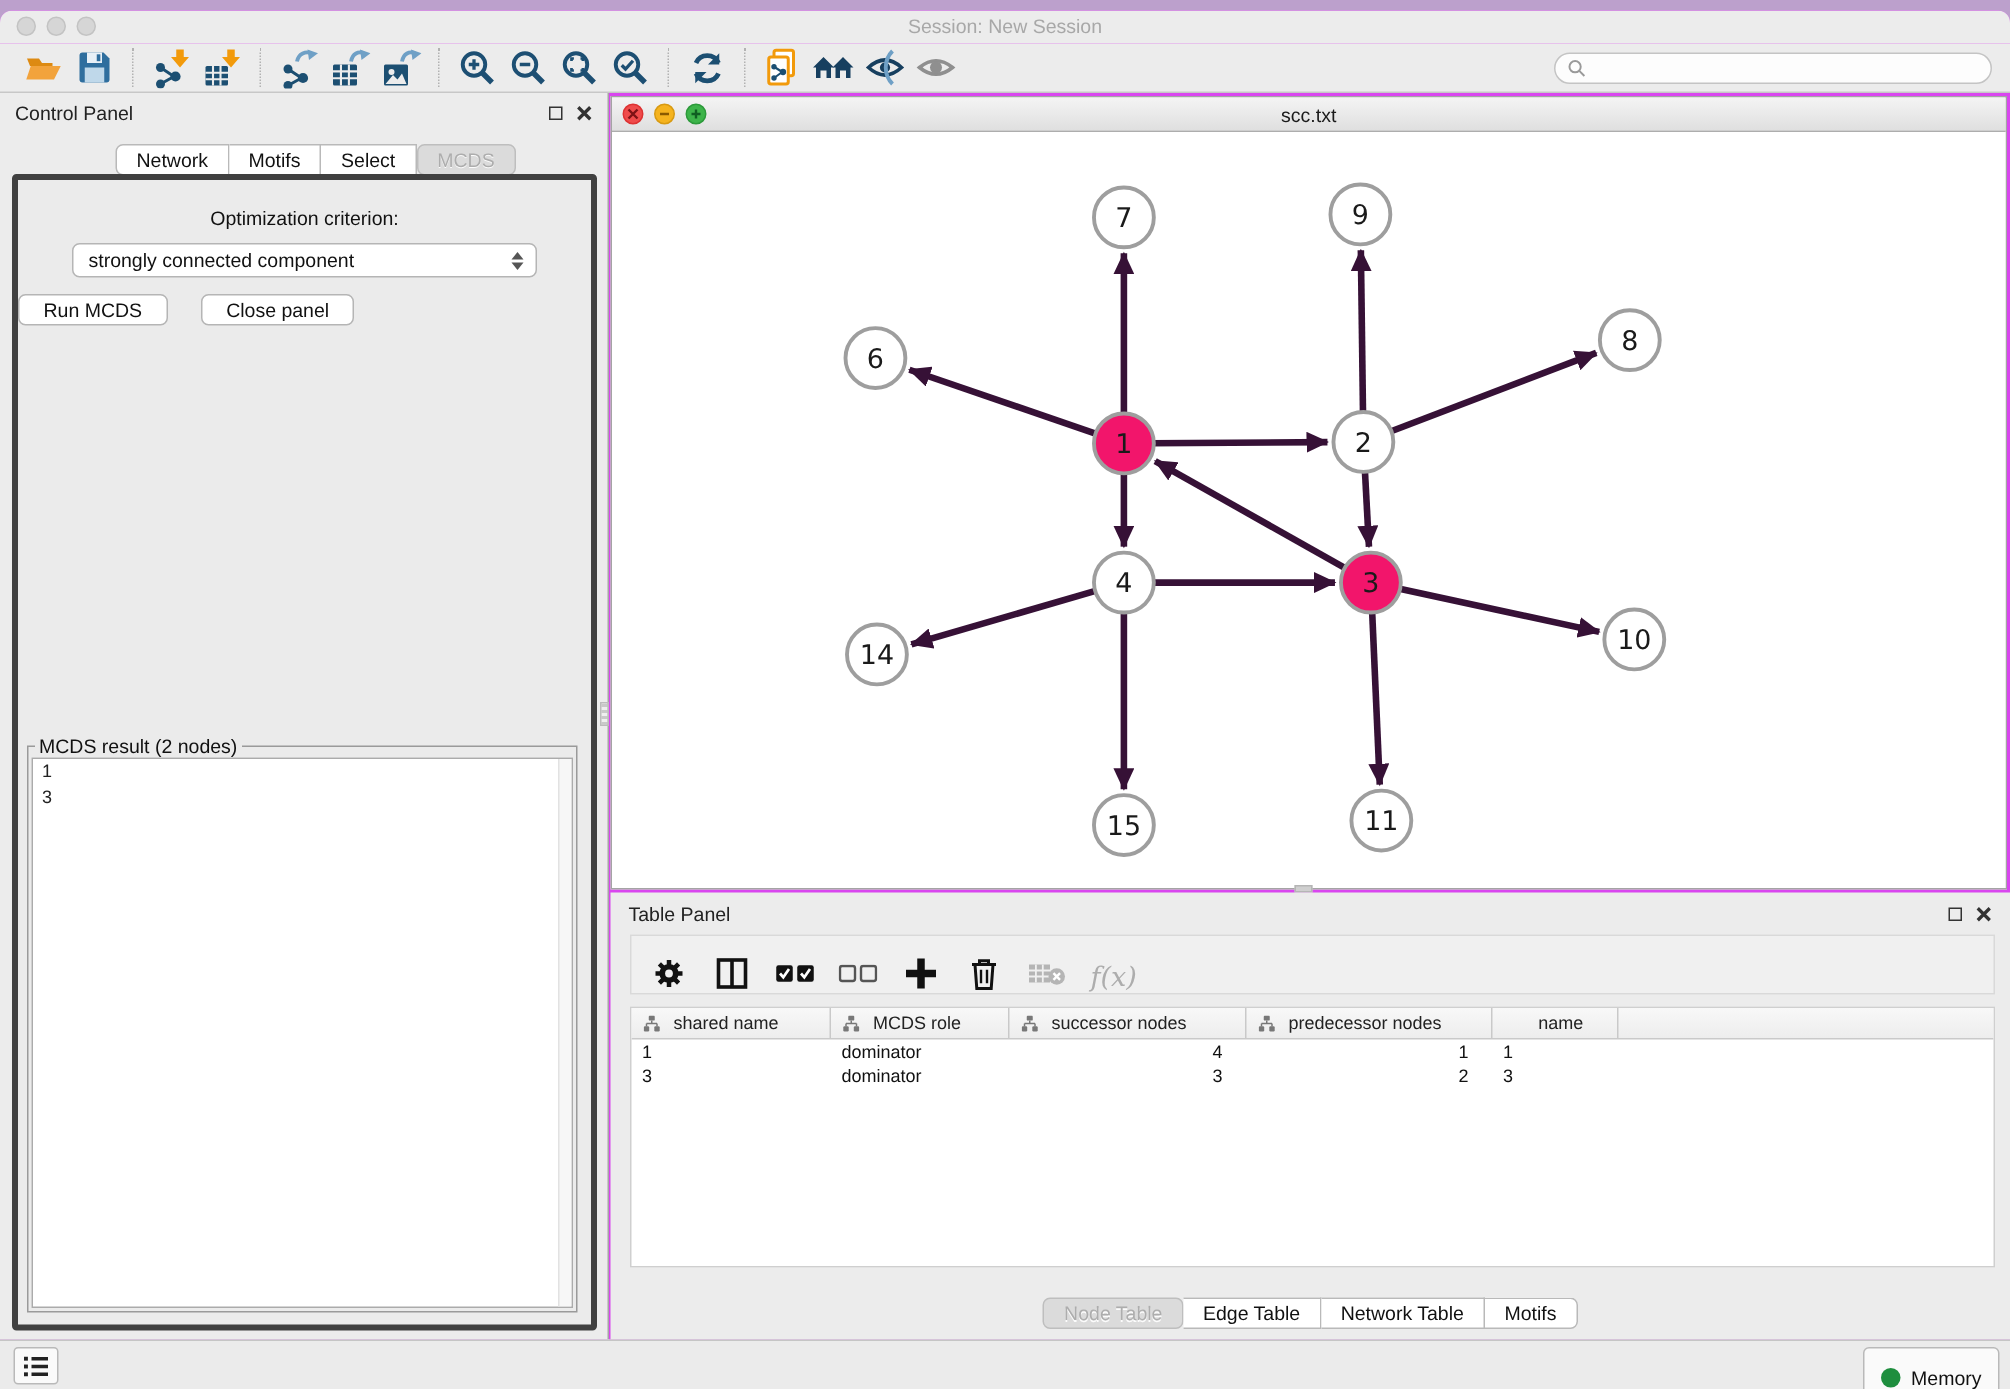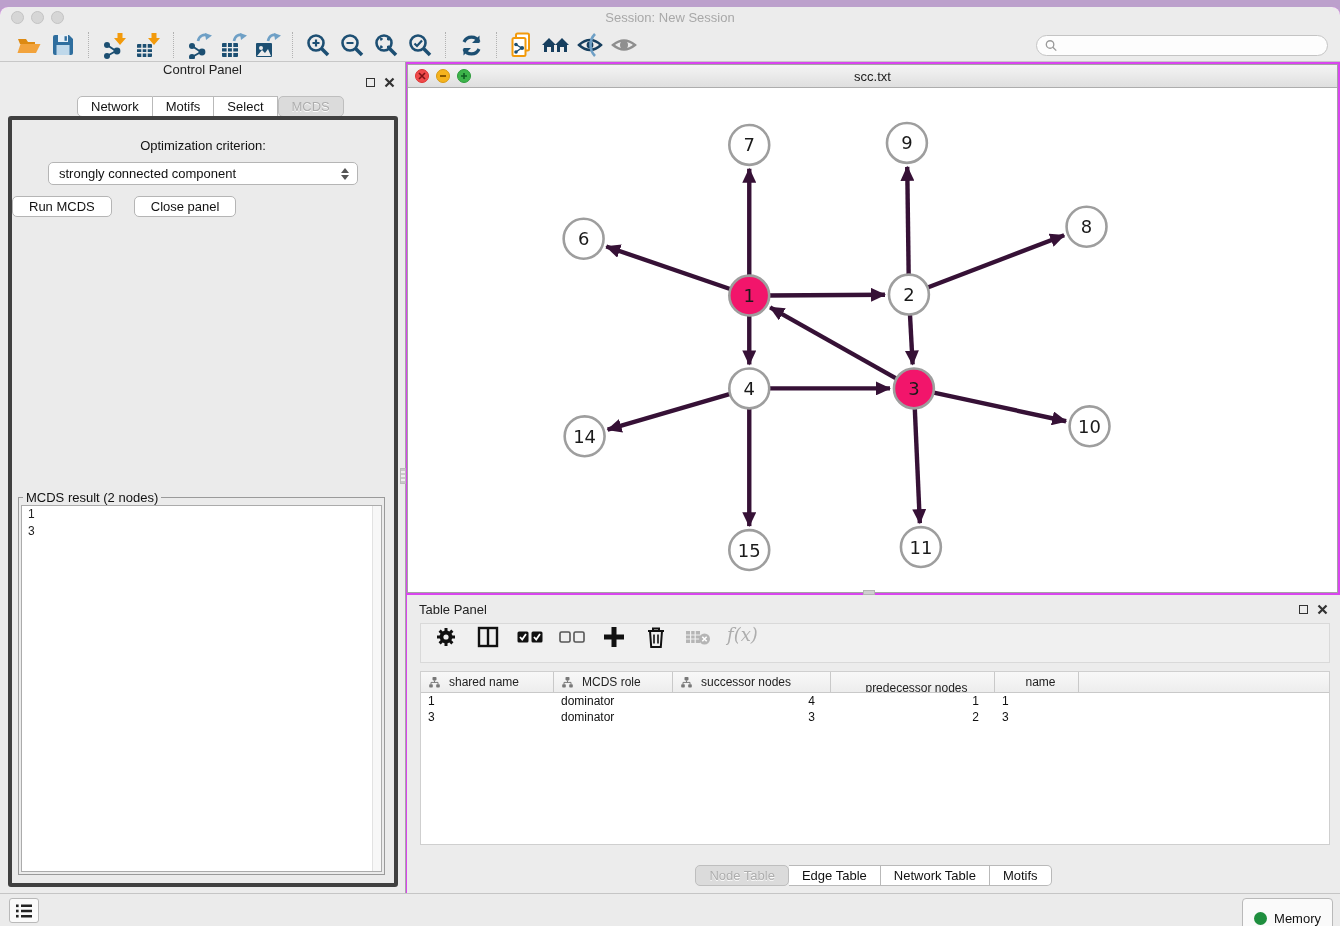--- a/index.html
+++ b/index.html
@@ -24,21 +24,21 @@
   .searchbox { margin-left:auto; width:292px; height:21px; background:#FDFDFD;
                border:1px solid #C4C4C4; border-radius:11px; display:flex; align-items:center; padding:0 8px; }
   .searchbox input { border:none; outline:none; background:transparent; font-size:12px; width:100%; margin-left:5px; }
 
   
   .main { position:absolute; top:55px; bottom:33px; left:0; right:0; }
 
   
   .control-panel { position:absolute; left:0; top:0; width:406px; height:100%;
                    border-right:1px solid #A6A6A6; background:#ECECEC; }
-  .panel-header { position:absolute; top:0; left:0; right:0; height:26px; display:flex; align-items:center; padding:0 10px;flex-direction:column; }
+  .panel-header { position:absolute; top:0; left:0; right:0; height:26px; display:flex; align-items:center; padding:0 10px; }
   .panel-title { font-size:13px; color:#222; }
   .panel-hdr-icons { margin-left:auto; display:flex; gap:9px; align-items:center; }
   .float-icon { width:9px; height:9px; border:1.6px solid #333; }
   .tabbar { display:flex; }
   .cp-tabs { position:absolute; top:34px; left:77px; }
   .tab { background:#FFF; border:1px solid #B9B9B9; border-left:none; padding:2px 13px;
          font-size:13px; color:#111; height:21px; line-height:16px; }
   .tab:first-child { border-left:1px solid #B9B9B9; border-radius:5px 0 0 5px; }
   .tab:last-child { border-radius:0 5px 5px 0; }
   .tab.selected { background:#DBDBDB; color:#ADADAD; text-shadow:0 1px 0 rgba(255,255,255,.9);
@@ -80,30 +80,30 @@
   .nl.yellow { background:#F5B31E; border:1px solid #D89A12; }
   .nl.green { background:#3DB44A; border:1px solid #2D9A3B; }
   .net-canvas { position:absolute; top:23px; left:0; right:0; bottom:0; background:#FFF; }
   .net-canvas svg { width:100%; height:100%; display:block; }
   .net-resize-handle { position:absolute; left:455px; bottom:-3px; width:12px; height:5px; background:#CFCFCF; border:1px solid #B5B5B5; }
 
   
   .table-panel { position:absolute; left:1px; top:533px; right:0; bottom:0; background:#ECECEC; }
   .tp-header { position:absolute; top:3px; left:0; right:0; height:22px; display:flex; align-items:center; padding:0 12px; }
   .tp-toolbar { position:absolute; top:28px; left:13px; right:10px; height:40px; background:#F0F0F0;
-                border:1px solid #D9D9D9; display:flex; align-items:flex-start; gap:16px; padding:0 12px; }
+                border:1px solid #D9D9D9; display:flex; align-items:flex-end; gap:16px; padding:0 12px; }
   .tp-icon { width:26px; height:26px; display:flex; align-items:center; justify-content:center; }
   .fx { font-family:"DejaVu Serif", serif; font-style:italic; font-size:18px; color:#ADADAD; }
   .tp-table { position:absolute; top:76px; left:13px; right:10px; bottom:48px; background:#FFF; border:1px solid #CFCFCF; overflow:hidden; }
   .thead { display:flex; height:21px; background:linear-gradient(#F8F8F8,#EDEDED); border-bottom:1px solid #C9C9C9; }
   .thcell { display:flex; align-items:center; gap:9px; padding-left:8px; font-size:12px; color:#222;
             border-right:1px solid #C9C9C9; overflow:hidden; }
   .trow { display:flex; height:16px; }
   .tcell { font-size:12px; color:#111; line-height:16px; overflow:hidden; }
-  .c0 { width:133px; } .c1 { width:119px; } .c2 { width:158px; } .c3 { width:164px;flex-direction:column; } .c4 { width:84px; }
+  .c0 { width:133px; } .c1 { width:119px; } .c2 { width:158px; } .c3 { width:164px; } .c4 { width:84px; }
   .al { text-align:left; padding-left:7px; }
   .ar { text-align:right; padding-right:16px; }
   .tp-tabs { position:absolute; bottom:7px; left:0; right:0; display:flex; justify-content:center; }
 
   
   .statusbar { position:absolute; bottom:0; left:0; right:0; height:33px; background:#EBEBEB;
                border-top:1px solid #C5C5C5; }
   .sb-left-btn { position:absolute; left:9px; top:4px; width:30px; height:25px; background:#FAFAFA;
                  border:1px solid #B9B9B9; border-radius:3px; display:flex; align-items:center; justify-content:center; }
   .sb-memory { position:absolute; right:7px; top:4px; height:40px; background:#FAFAFA; border:1px solid #B9B9B9;

